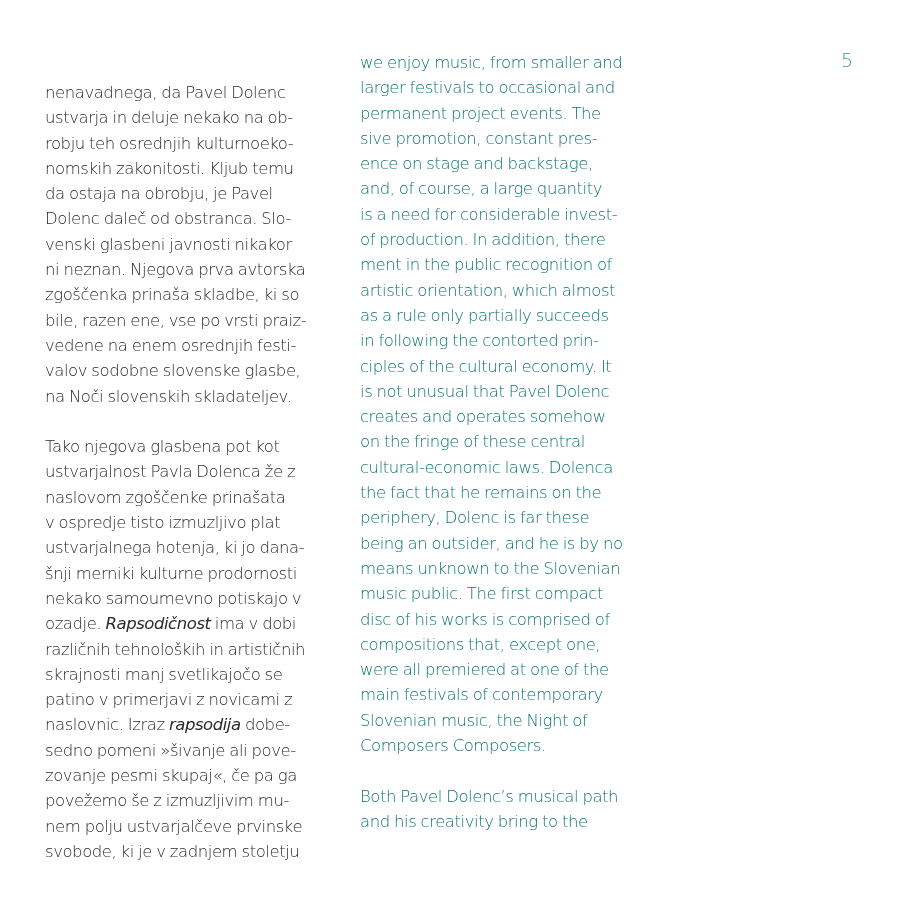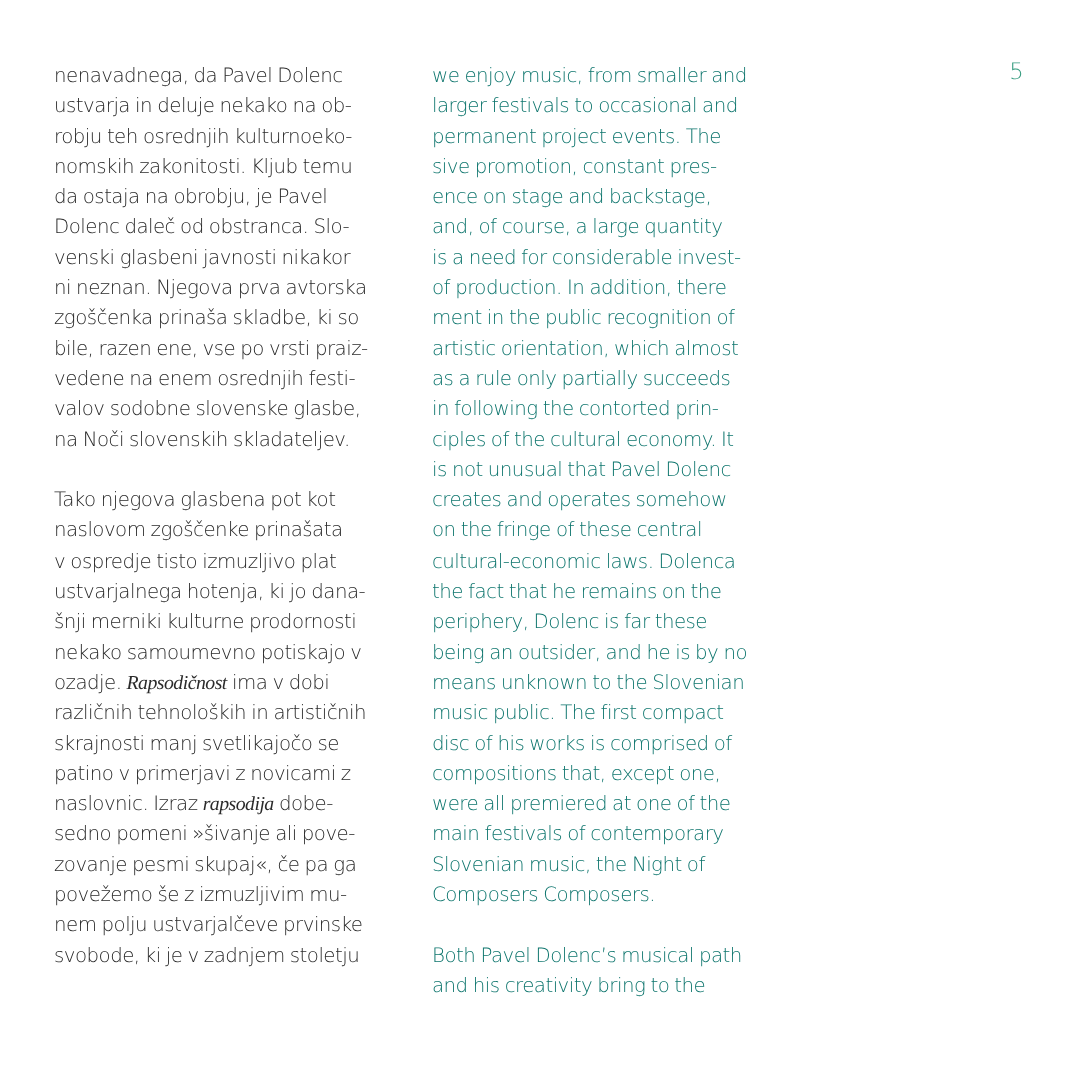--- a/index.html
+++ b/index.html
@@ -21,37 +21,37 @@
       line-height: 25.3px;
       letter-spacing: -0.45px;
       word-spacing: -0.5px;
       font-weight: 300;
       white-space: nowrap;
     }
     .col-left {
       left: 45px;
       width: 300px;
       color: #2b2b2b;
+      margin-top: 30px;
     }
     .col-right {
       left: 360px;
       width: 300px;
       color: #0f766e;
     }
     .line {
       display: block;
       height: 25.3px;
     }
     .blank {
       display: block;
       height: 25.3px;
     }
     .italic {
       font-style: italic;
-      font-family: Liberation Serif, serif;
     }
     .page-number {
       position: absolute;
       left: 841px;
       top: 49px;
       font-size: 19px;
       color: #3a9e82;
       font-family: "DejaVu Sans", sans-serif;
       font-weight: 300;
     }
@@ -71,20 +71,21 @@
     <span class="line">ni neznan. Njegova prva avtorska</span>
     <span class="line">zgoščenka prinaša skladbe, ki so</span>
     <span class="line">bile, razen ene, vse po vrsti praiz-</span>
     <span class="line">vedene na enem osrednjih festi-</span>
     <span class="line">valov sodobne slovenske glasbe,</span>
     <span class="line">na Noči slovenskih skladateljev.</span>
   </div>
   <span class="blank"></span>
   <div>
     <span class="line">Tako njegova glasbena pot kot</span>
+    <span class="line">ustvarjalnost Pavla Dolenca že z</span>
     <span class="line">naslovom zgoščenke prinašata</span>
     <span class="line">v ospredje tisto izmuzljivo plat</span>
     <span class="line">ustvarjalnega hotenja, ki jo dana-</span>
     <span class="line">šnji merniki kulturne prodornosti</span>
     <span class="line">nekako samoumevno potiskajo v</span>
     <span class="line"><span>ozadje. </span><span class="italic">Rapsodičnost</span><span> ima v dobi</span></span>
     <span class="line">različnih tehnoloških in artističnih</span>
     <span class="line">skrajnosti manj svetlikajočo se</span>
     <span class="line">patino v primerjavi z novicami z</span>
     <span class="line"><span>naslovnic. Izraz </span><span class="italic">rapsodija</span><span> dobe-</span></span>

